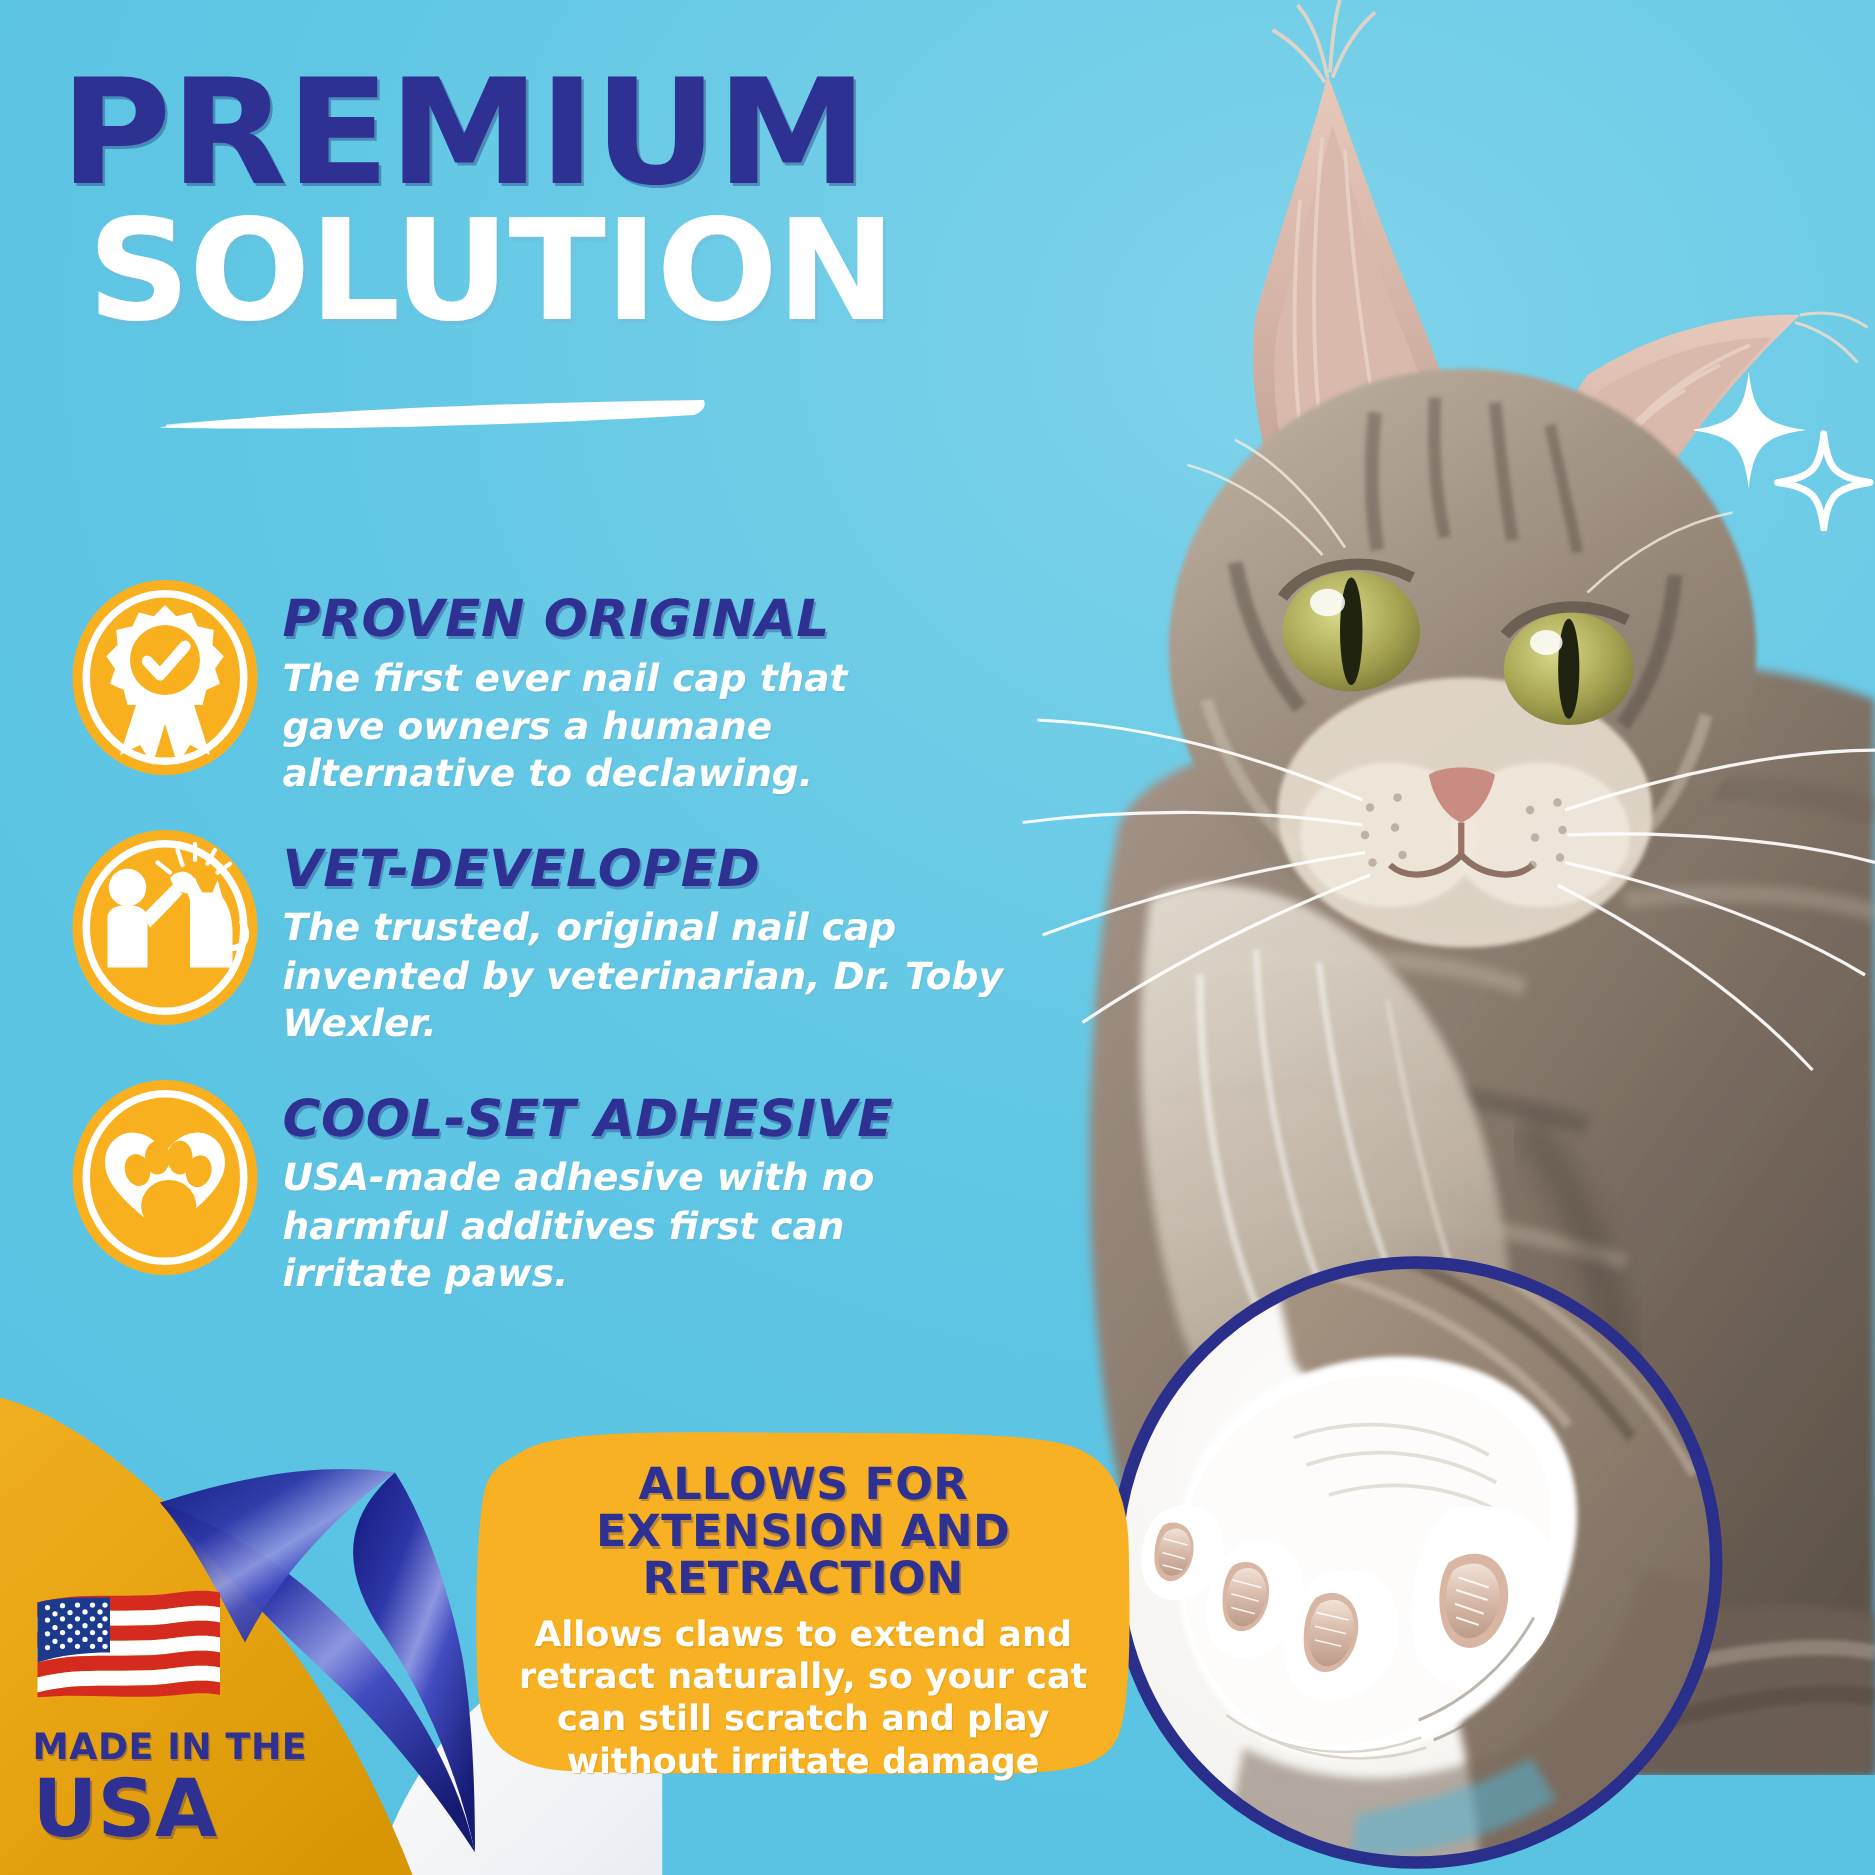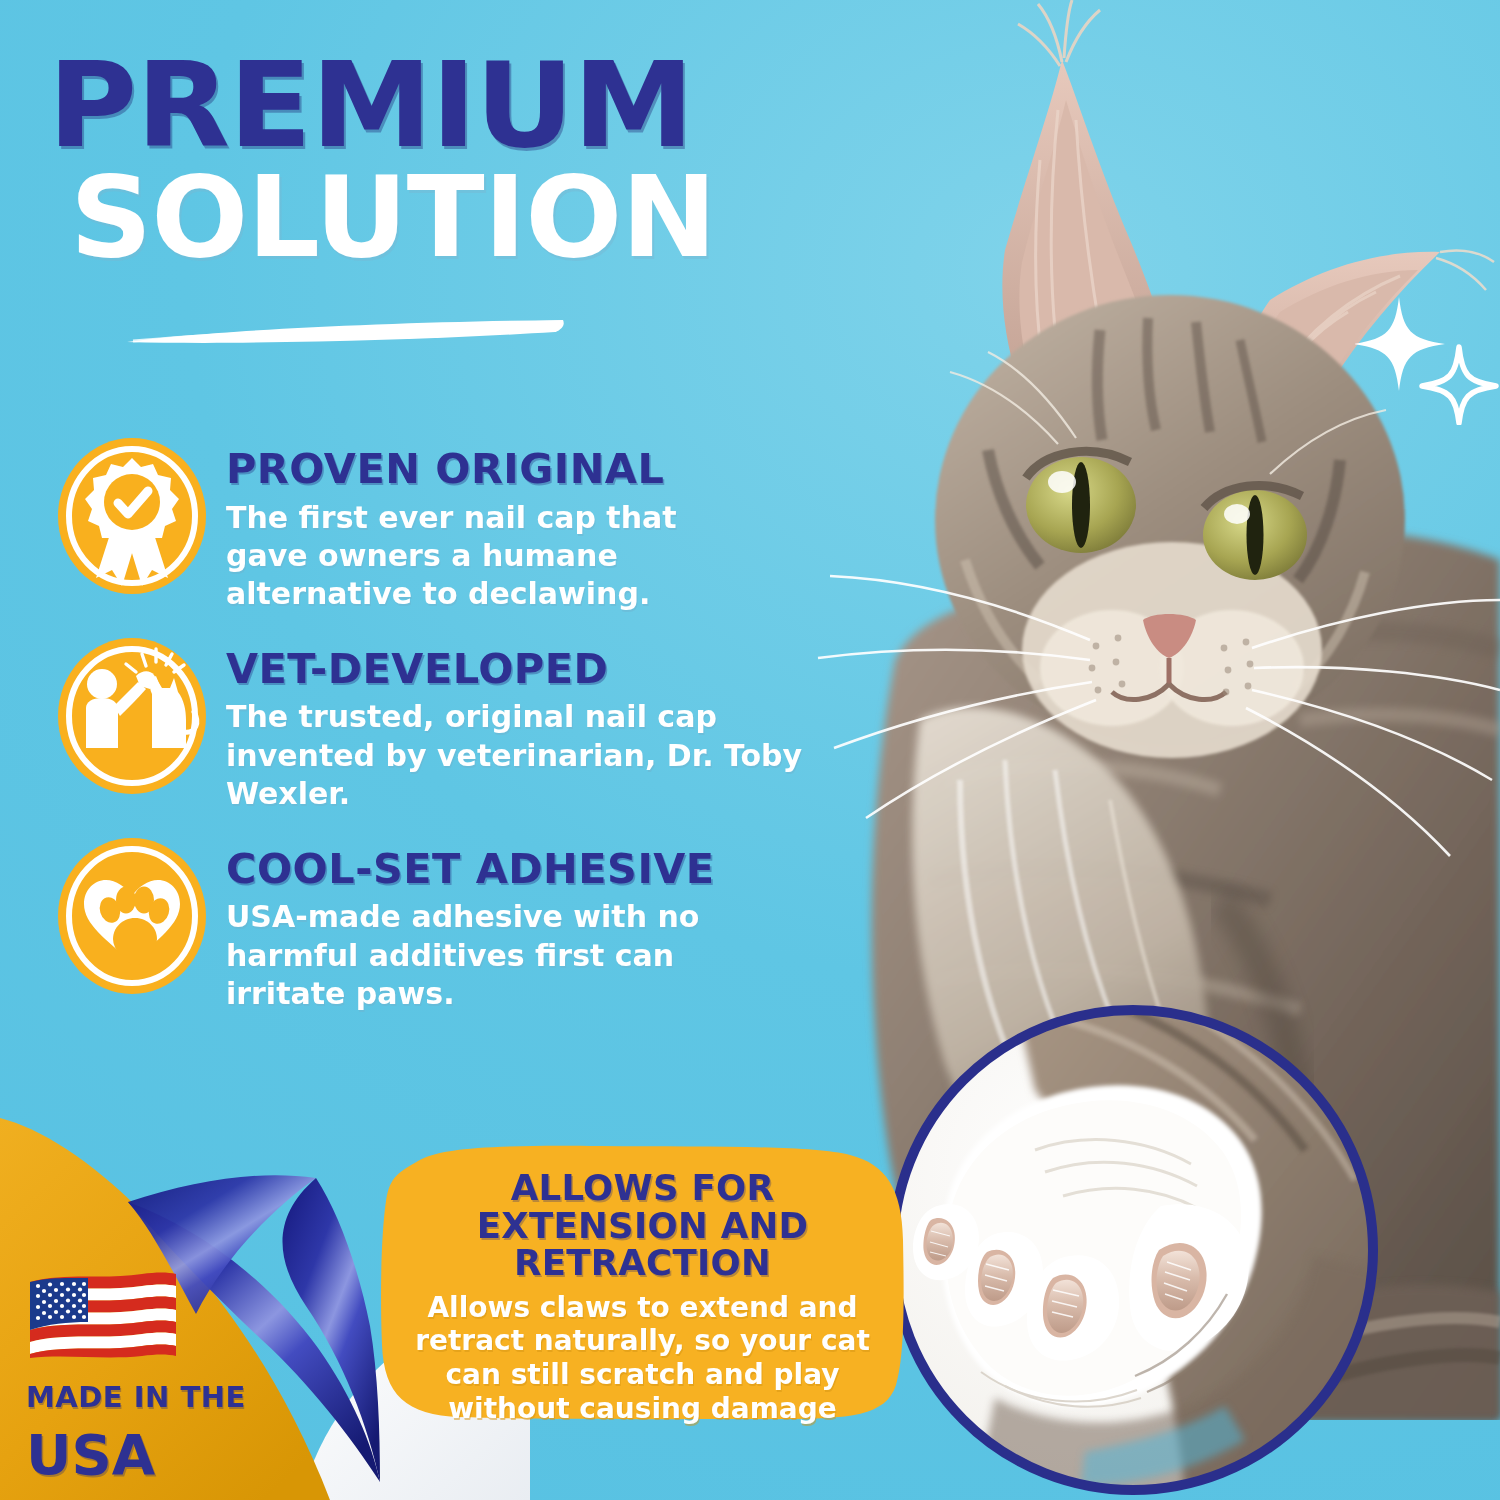--- a/index.html
+++ b/index.html
@@ -85,22 +85,23 @@
     top: 318px;
     width: 440px;
     height: 30px;
   }
   .headline-underline svg { width: 100%; height: 100%; display: block; }
 
   
   .features {
     position: absolute;
     left: 56px;
-    top: 436px;
+    top: 462px;
     width: 790px;
+    font-style: italic;
   }
   .feature {
     position: relative;
     display: flex;
     align-items: flex-start;
     margin-bottom: 22px;
   }
   .feature-icon {
     flex: 0 0 auto;
     width: 152px;
@@ -164,24 +165,24 @@
     font-size: 29px;
     letter-spacing: 0.5px;
     color: #2E3192;
     margin-top: 25px;
     text-shadow: 1px 1.5px 0 rgba(30,33,120,0.3);
     line-height: 1;
   }
   .usa-text-2 {
     font-family: "DejaVu Sans", sans-serif;
     font-weight: 700;
-    font-size: 56px;
+    font-size: 64px;
     letter-spacing: 0px;
     color: #2E3192;
-    margin-top: 15px;
+    margin-top: 4px;
     text-shadow: 1.5px 2px 0 rgba(30,33,120,0.3);
     line-height: 1;
   }
 
   
   .paw-inset {
     position: absolute;
     left: 885px;
     top: 1000px;
     width: 530px;
@@ -697,17 +698,17 @@
   <div class="callout">
     <div class="callout-bg">
       <svg viewBox="0 0 525 275" preserveAspectRatio="none" xmlns="http://www.w3.org/2000/svg">
         <path d="M38 16 C60 2 120 0 220 1 C330 2 430 0 470 10 C506 19 522 44 523 95
                  C524 150 525 210 516 240 C506 271 470 274 400 274 C300 274 150 275 80 272
                  C26 270 4 250 2 200 C0 150 1 90 6 56 C10 30 20 27 38 16 Z" fill="#F7B122"></path>
       </svg>
     </div>
     <div class="callout-content">
       <div class="callout-title">ALLOWS FOR EXTENSION AND RETRACTION</div>
-      <div class="callout-desc">Allows claws to extend and retract naturally, so your cat can still scratch and play without causing damage</div>
+      <div class="callout-desc">Allows claws to extend and retract naturally, so your cat can still scratch and play without irritate damage</div>
     </div>
   </div>
 
 </div>
 
 </body></html>

